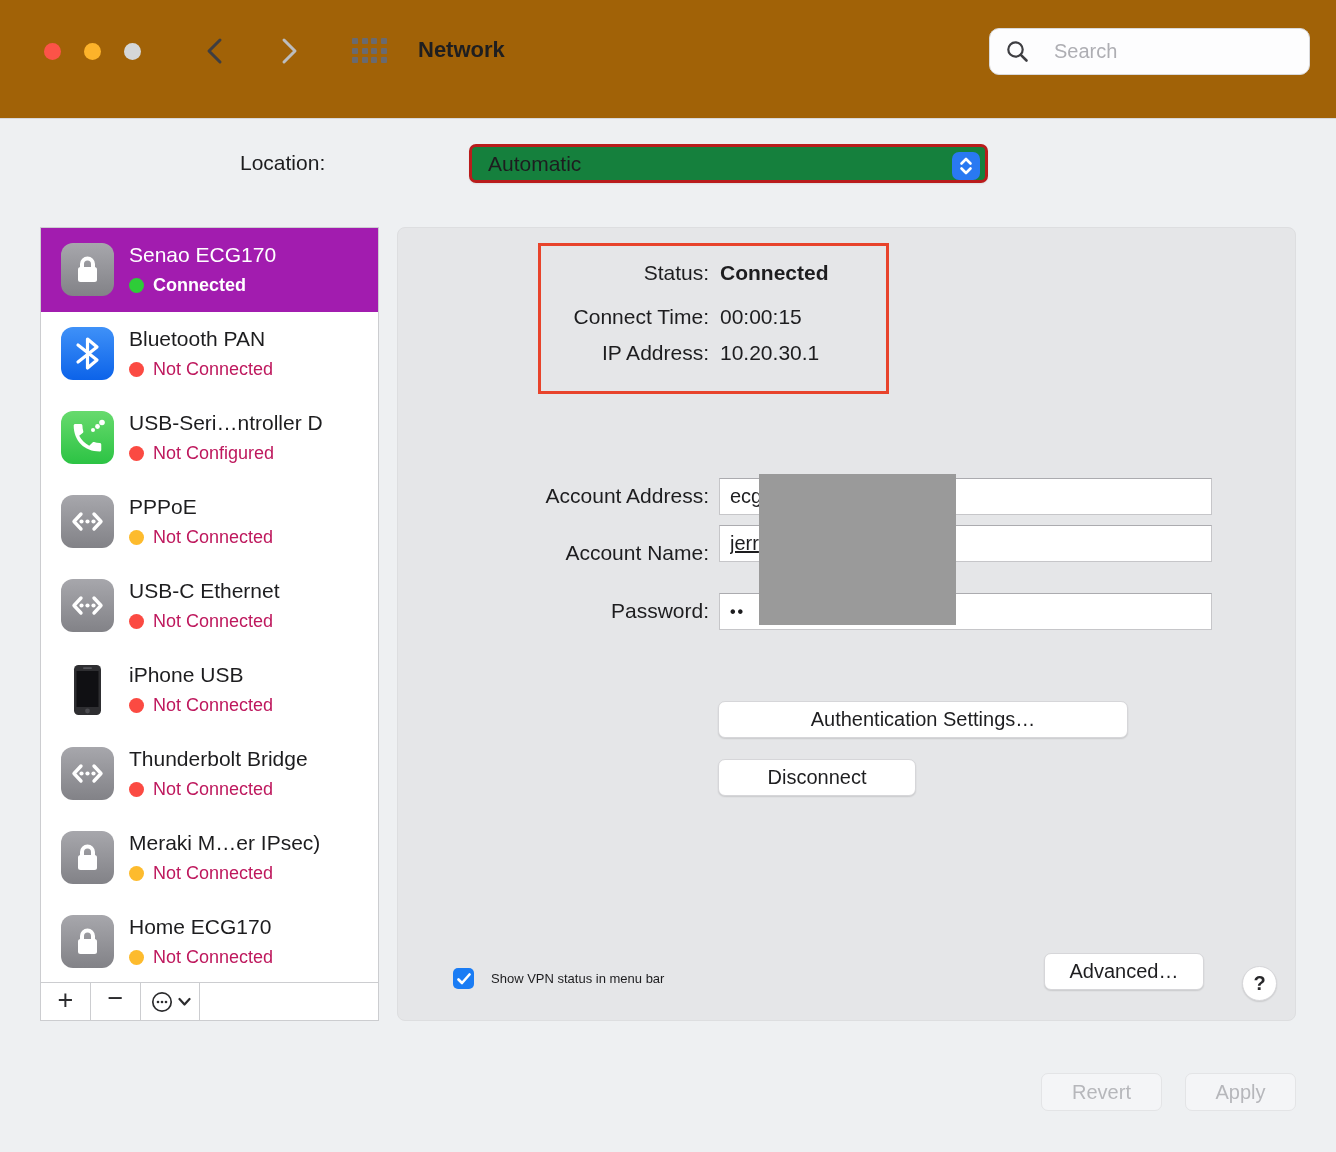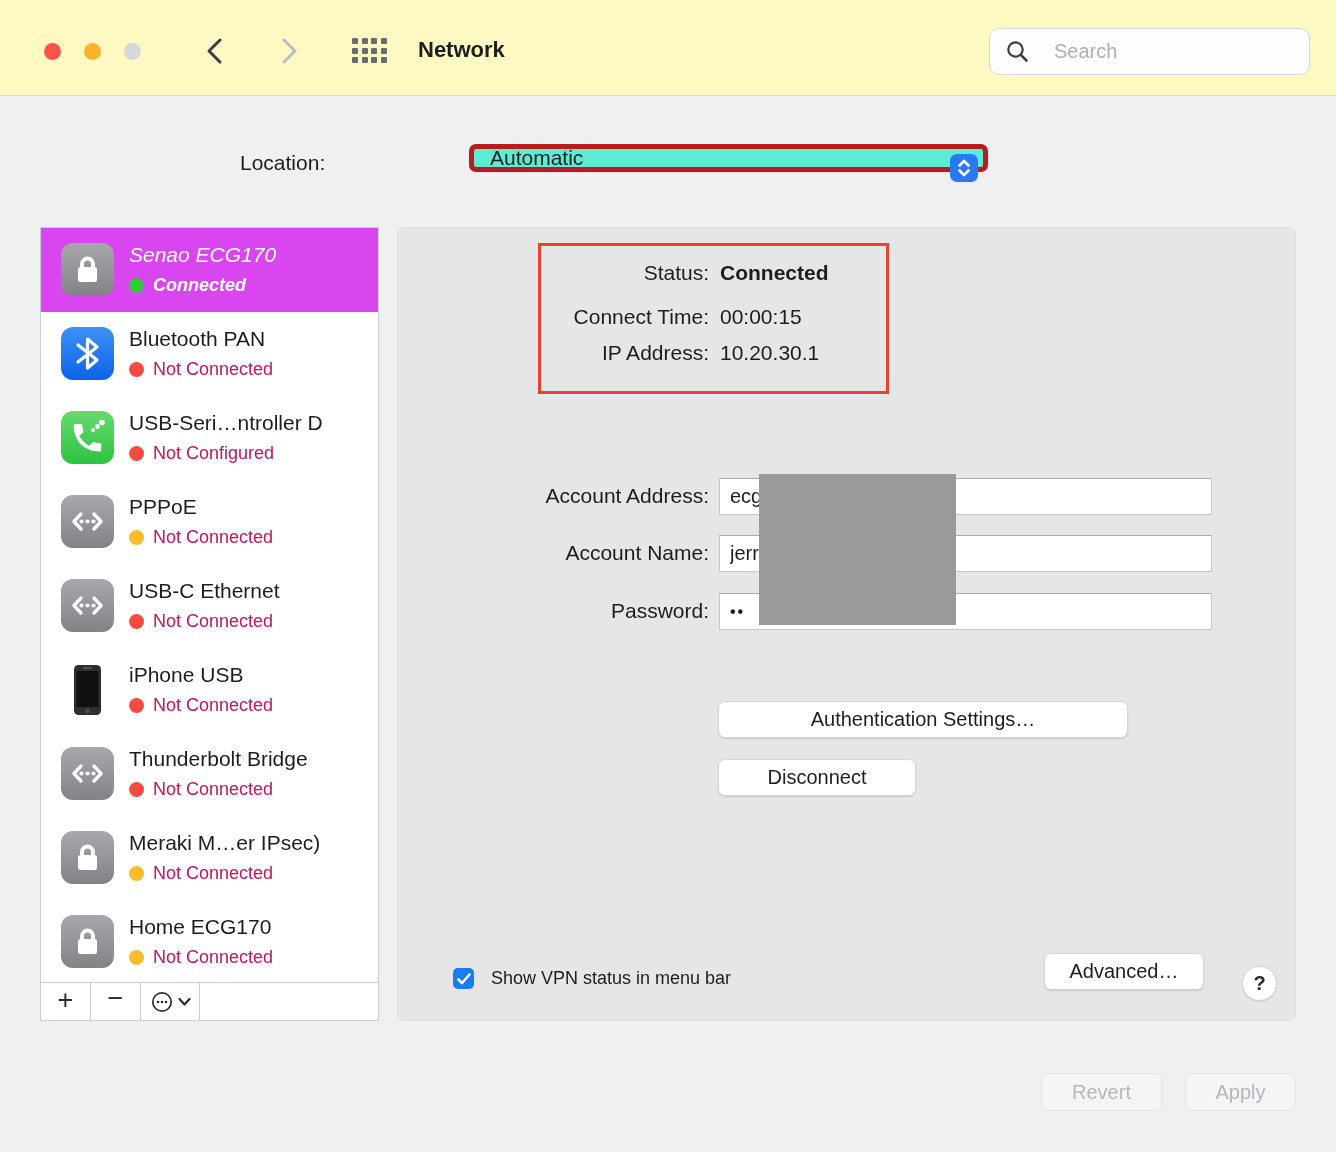--- a/index.html
+++ b/index.html
@@ -4,52 +4,52 @@
 <style>
   * { margin:0; padding:0; box-sizing:border-box; }
   html,body { width:1336px; height:1152px; }
   body {
     font-family:"Liberation Sans", sans-serif;
     background:#eef0f2; color:#1d1d1f;
     position:relative; overflow:hidden;
     -webkit-font-smoothing:antialiased;
   }
   
-  .titlebar { position:absolute; left:0; top:0; width:1336px; height:96px;
-    background:#fef9c3; border-bottom:1px solid #d8d8da; }
+  .titlebar { position:absolute; left:0; top:0; width:1336px; height:119px;
+    background:#a16207; border-bottom:1px solid #d8d8da; }
   .tl { position:absolute; top:43px; width:17px; height:17px; border-radius:50%; }
   .tl-close { left:44px; background:#fc5348; }
   .tl-min   { left:84px; background:#fdb32a; }
   .tl-zoom  { left:124px; background:#d5d7d8; }
   .navchev { position:absolute; top:34px; width:34px; height:34px; display:flex; align-items:center; justify-content:center; }
   .nav-back { left:198px; }
   .nav-fwd  { left:272px; }
   .gridicon { position:absolute; left:352px; top:38px; display:grid;
     grid-template-columns:repeat(4,6px); grid-template-rows:repeat(3,6px); gap:3.5px; }
   .gridicon span { background:#6a6a6f; border-radius:1px; }
   .wintitle { position:absolute; left:418px; top:37px; font-size:22px; font-weight:bold; color:#1e1e20; }
   .searchbox { position:absolute; right:26px; top:28px; width:321px; height:47px;
     background:#fdfdfe; border:1px solid #d9d9db; border-radius:10px; display:flex; align-items:center; }
   .searchbox svg { margin-left:15px; }
   .searchbox input { border:none; outline:none; background:transparent; font-family:inherit;
     font-size:20px; color:#1d1d1f; margin-left:24px; width:230px; }
   .searchbox input::placeholder { color:#aeaeb3; }
   
   .loc-label { position:absolute; left:240px; top:151px; width:215px; text-align:left; font-size:21px; }
-  .loc-select { position:absolute; left:469px; top:144px; width:519px; height:28px; background:#5eead4;
-    border:5px solid #b91c1c; border-radius:7px; box-shadow:0 1px 2px rgba(0,0,0,.07);
+  .loc-select { position:absolute; left:469px; top:144px; width:519px; height:39px; background:#15803d;
+    border:3px solid #b91c1c; border-radius:7px; box-shadow:0 1px 2px rgba(0,0,0,.07);
     display:flex; align-items:center; }
   .loc-select .val { font-size:21px; margin-left:16px; }
   .loc-stepper { position:absolute; right:5px; top:5px; width:28px; height:28px; background:#2979f2;
     border-radius:7px; display:flex; flex-direction:column; align-items:center; justify-content:center; }
   
   .sidebar { position:absolute; left:40px; top:227px; width:339px; height:794px;
     background:#ffffff; border:1px solid #cccdd0; }
   .srow { position:relative; height:84px; width:100%; }
-  .srow.selected { background:#d946ef;font-style:italic; }
+  .srow.selected { background:#a21caf; }
   .sicon { position:absolute; left:20px; top:15px; width:53px; height:53px; }
   .sname { position:absolute; left:88px; top:15px; font-size:21px; color:#1d1d1f; white-space:nowrap; }
   .selected .sname { color:#ffffff; }
   .sstat { position:absolute; left:88px; top:47px; display:flex; align-items:center; gap:9px; }
   .sdot { width:15px; height:15px; border-radius:50%; }
   .dot-green { background:#2ecc38; } .dot-red { background:#fb4a42; } .dot-yellow { background:#fdbb2d; }
   .sstat .stxt { font-size:18px; color:#be185d; }
   .selected .sstat .stxt { color:#ffffff; font-weight:bold; }
   .selected .sname { font-weight:normal; }
   .stoolbar { position:absolute; left:0; bottom:0; width:100%; height:38px; border-top:1px solid #cccdd0;
@@ -77,21 +77,21 @@
   .redaction { position:absolute; left:361px; top:246px; width:197px; height:151px; background:#9a9a9a; z-index:5; }
   .btn { position:absolute; background:#ffffff; border:1px solid #d6d6d9; border-radius:7px;
     box-shadow:0 1px 1.5px rgba(0,0,0,.12); font-family:inherit; font-size:20px; color:#1e1e20;
     display:flex; align-items:center; justify-content:center; }
   .btn-auth { left:320px; top:473px; width:410px; height:37px; }
   .btn-disc { left:320px; top:531px; width:198px; height:37px; }
   .btn-adv  { left:646px; top:725px; width:160px; height:37px; }
   .btn-help { left:844px; top:738px; width:35px; height:35px; border-radius:50%; font-size:20px; font-weight:bold; color:#28282a; }
   .chkrow { position:absolute; left:55px; top:740px; display:flex; align-items:center; gap:17px; }
   .chk { width:21px; height:21px; background:#1a7cf4; border-radius:5px; display:flex; align-items:center; justify-content:center; }
-  .chkrow .clabel { font-size:18px; }
+  .chkrow .clabel { font-size:13px; }
   
   .btn.disabled { background:#f4f5f7; border:1px solid #e3e4e6; box-shadow:none; color:#b6b7bb; }
   .btn-revert { left:1041px; top:1073px; width:121px; height:38px; }
   .btn-apply  { left:1185px; top:1073px; width:111px; height:38px;text-align:center; }
 </style>
 </head>
 <body>
 
 <svg width="0" height="0" style="position:absolute">
   <defs>
@@ -326,21 +326,21 @@
   </div>
   <div class="prow" style="top:113px;">
     <div class="plabel">IP Address:</div>
     <div class="pvalue">10.20.30.1</div>
   </div>
 
   <div class="flabel" style="top:256px;">Account Address:</div>
   <input class="field" style="top: 250px;" value="ecg">
 
   <div class="flabel" style="top:313px;">Account Name:</div>
-  <input class="field" style="top: 307px;" value="jerr">
+  <input class="field" style="top: 297px; text-decoration: underline;" value="jerr">
 
   <div class="flabel" style="top:371px;">Password:</div>
   <input class="field pw" style="top: 365px;" value="••">
 
   <div class="redaction"></div>
 
   <div class="btn btn-auth">Authentication Settings…</div>
   <div class="btn btn-disc">Disconnect</div>
 
   <div class="chkrow">

